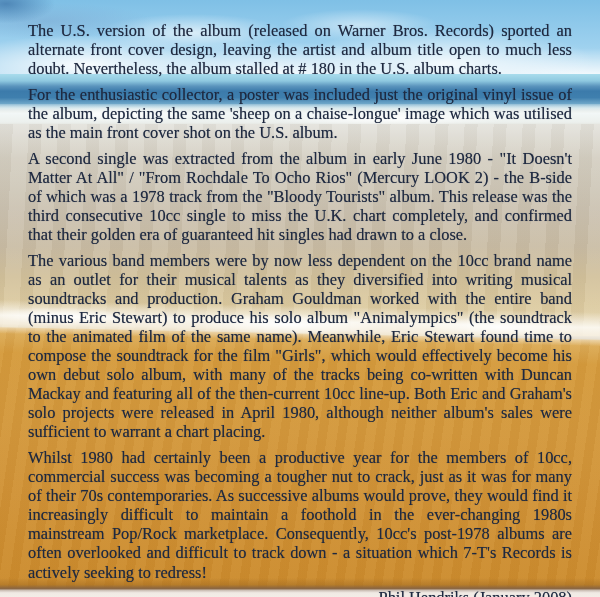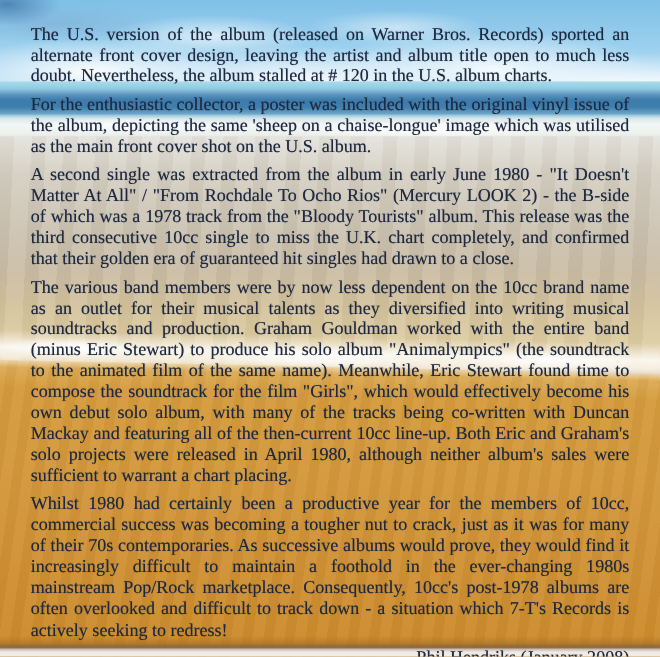--- a/index.html
+++ b/index.html
@@ -111,21 +111,21 @@
     <div class="bg-layer sky"></div>
     <div class="bg-layer sea"></div>
     <div class="bg-layer surf"></div>
     <div class="bg-layer wetsand"></div>
     <div class="bg-layer foam-edge"></div>
     <div class="bg-layer sand"></div>
     <div class="bg-layer bottom-strip"></div>
   </div>
 
   <div class="notes">
-    <p>The U.S. version of the album (released on Warner Bros. Records) sported an alternate front cover design, leaving the artist and album title open to much less doubt. Nevertheless, the album stalled at # 120 in the U.S. album charts.</p>
-    <p>For the enthusiastic collector, a poster was included with the original vinyl issue of the album, depicting the same 'sheep on a chaise-longue' image which was utilised as the main front cover shot on the U.S. album.</p>
+    <p>The U.S. version of the album (released on Warner Bros. Records) sported an alternate front cover design, leaving the artist and album title open to much less doubt. Nevertheless, the album stalled at # 180 in the U.S. album charts.</p>
+    <p>For the enthusiastic collector, a poster was included just the original vinyl issue of the album, depicting the same 'sheep on a chaise-longue' image which was utilised as the main front cover shot on the U.S. album.</p>
     <p>A second single was extracted from the album in early June 1980 - "It Doesn't Matter At All" / "From Rochdale To Ocho Rios" (Mercury LOOK 2) - the B-side of which was a 1978 track from the "Bloody Tourists" album. This release was the third consecutive 10cc single to miss the U.K. chart completely, and confirmed that their golden era of guaranteed hit singles had drawn to a close.</p>
     <p>The various band members were by now less dependent on the 10cc brand name as an outlet for their musical talents as they diversified into writing musical soundtracks and production. Graham Gouldman worked with the entire band (minus Eric Stewart) to produce his solo album "Animalympics" (the soundtrack to the animated film of the same name). Meanwhile, Eric Stewart found time to compose the soundtrack for the film "Girls", which would effectively become his own debut solo album, with many of the tracks being co-written with Duncan Mackay and featuring all of the then-current 10cc line-up. Both Eric and Graham's solo projects were released in April 1980, although neither album's sales were sufficient to warrant a chart placing.</p>
     <p>Whilst 1980 had certainly been a productive year for the members of 10cc, commercial success was becoming a tougher nut to crack, just as it was for many of their 70s contemporaries. As successive albums would prove, they would find it increasingly difficult to maintain a foothold in the ever-changing 1980s mainstream Pop/Rock marketplace. Consequently, 10cc's post-1978 albums are often overlooked and difficult to track down - a situation which 7-T's Records is actively seeking to redress!</p>
     <p class="signature">Phil Hendriks (January 2008)</p>
   </div>
 
 </div>
 
 </body></html>

